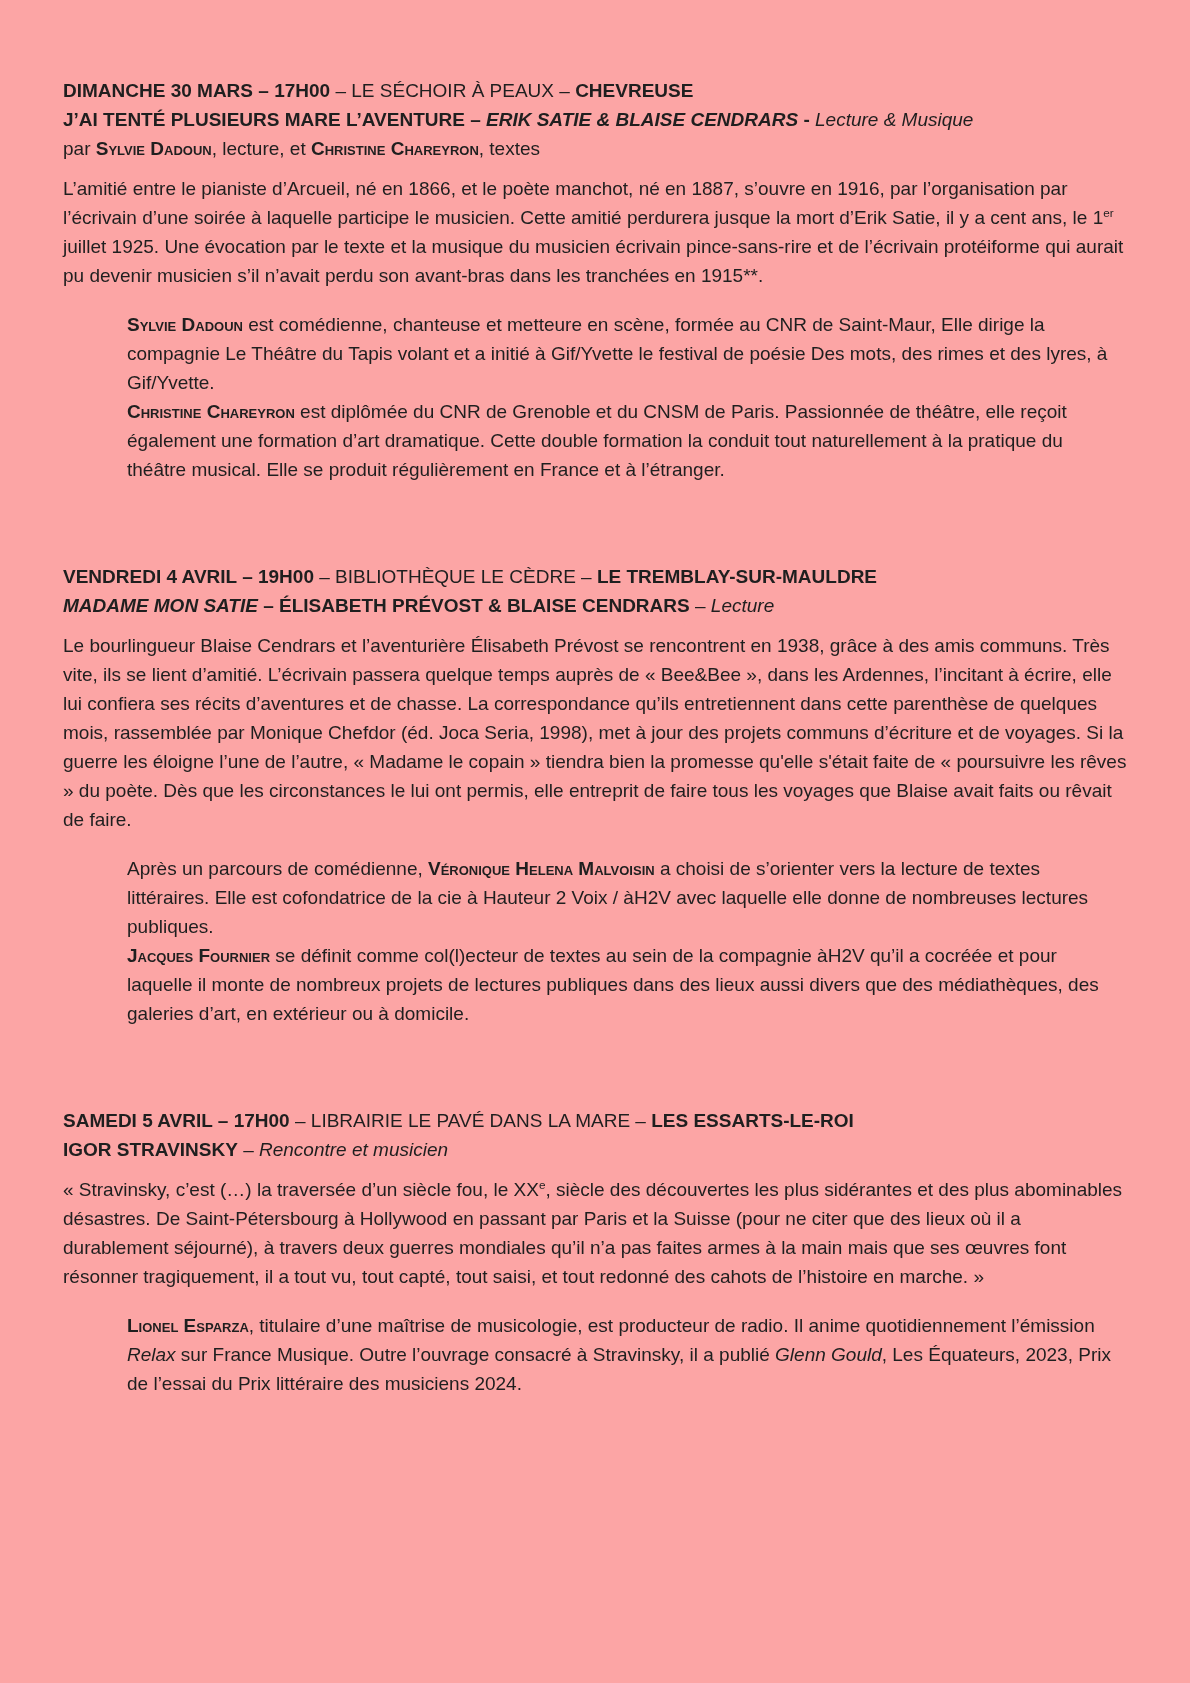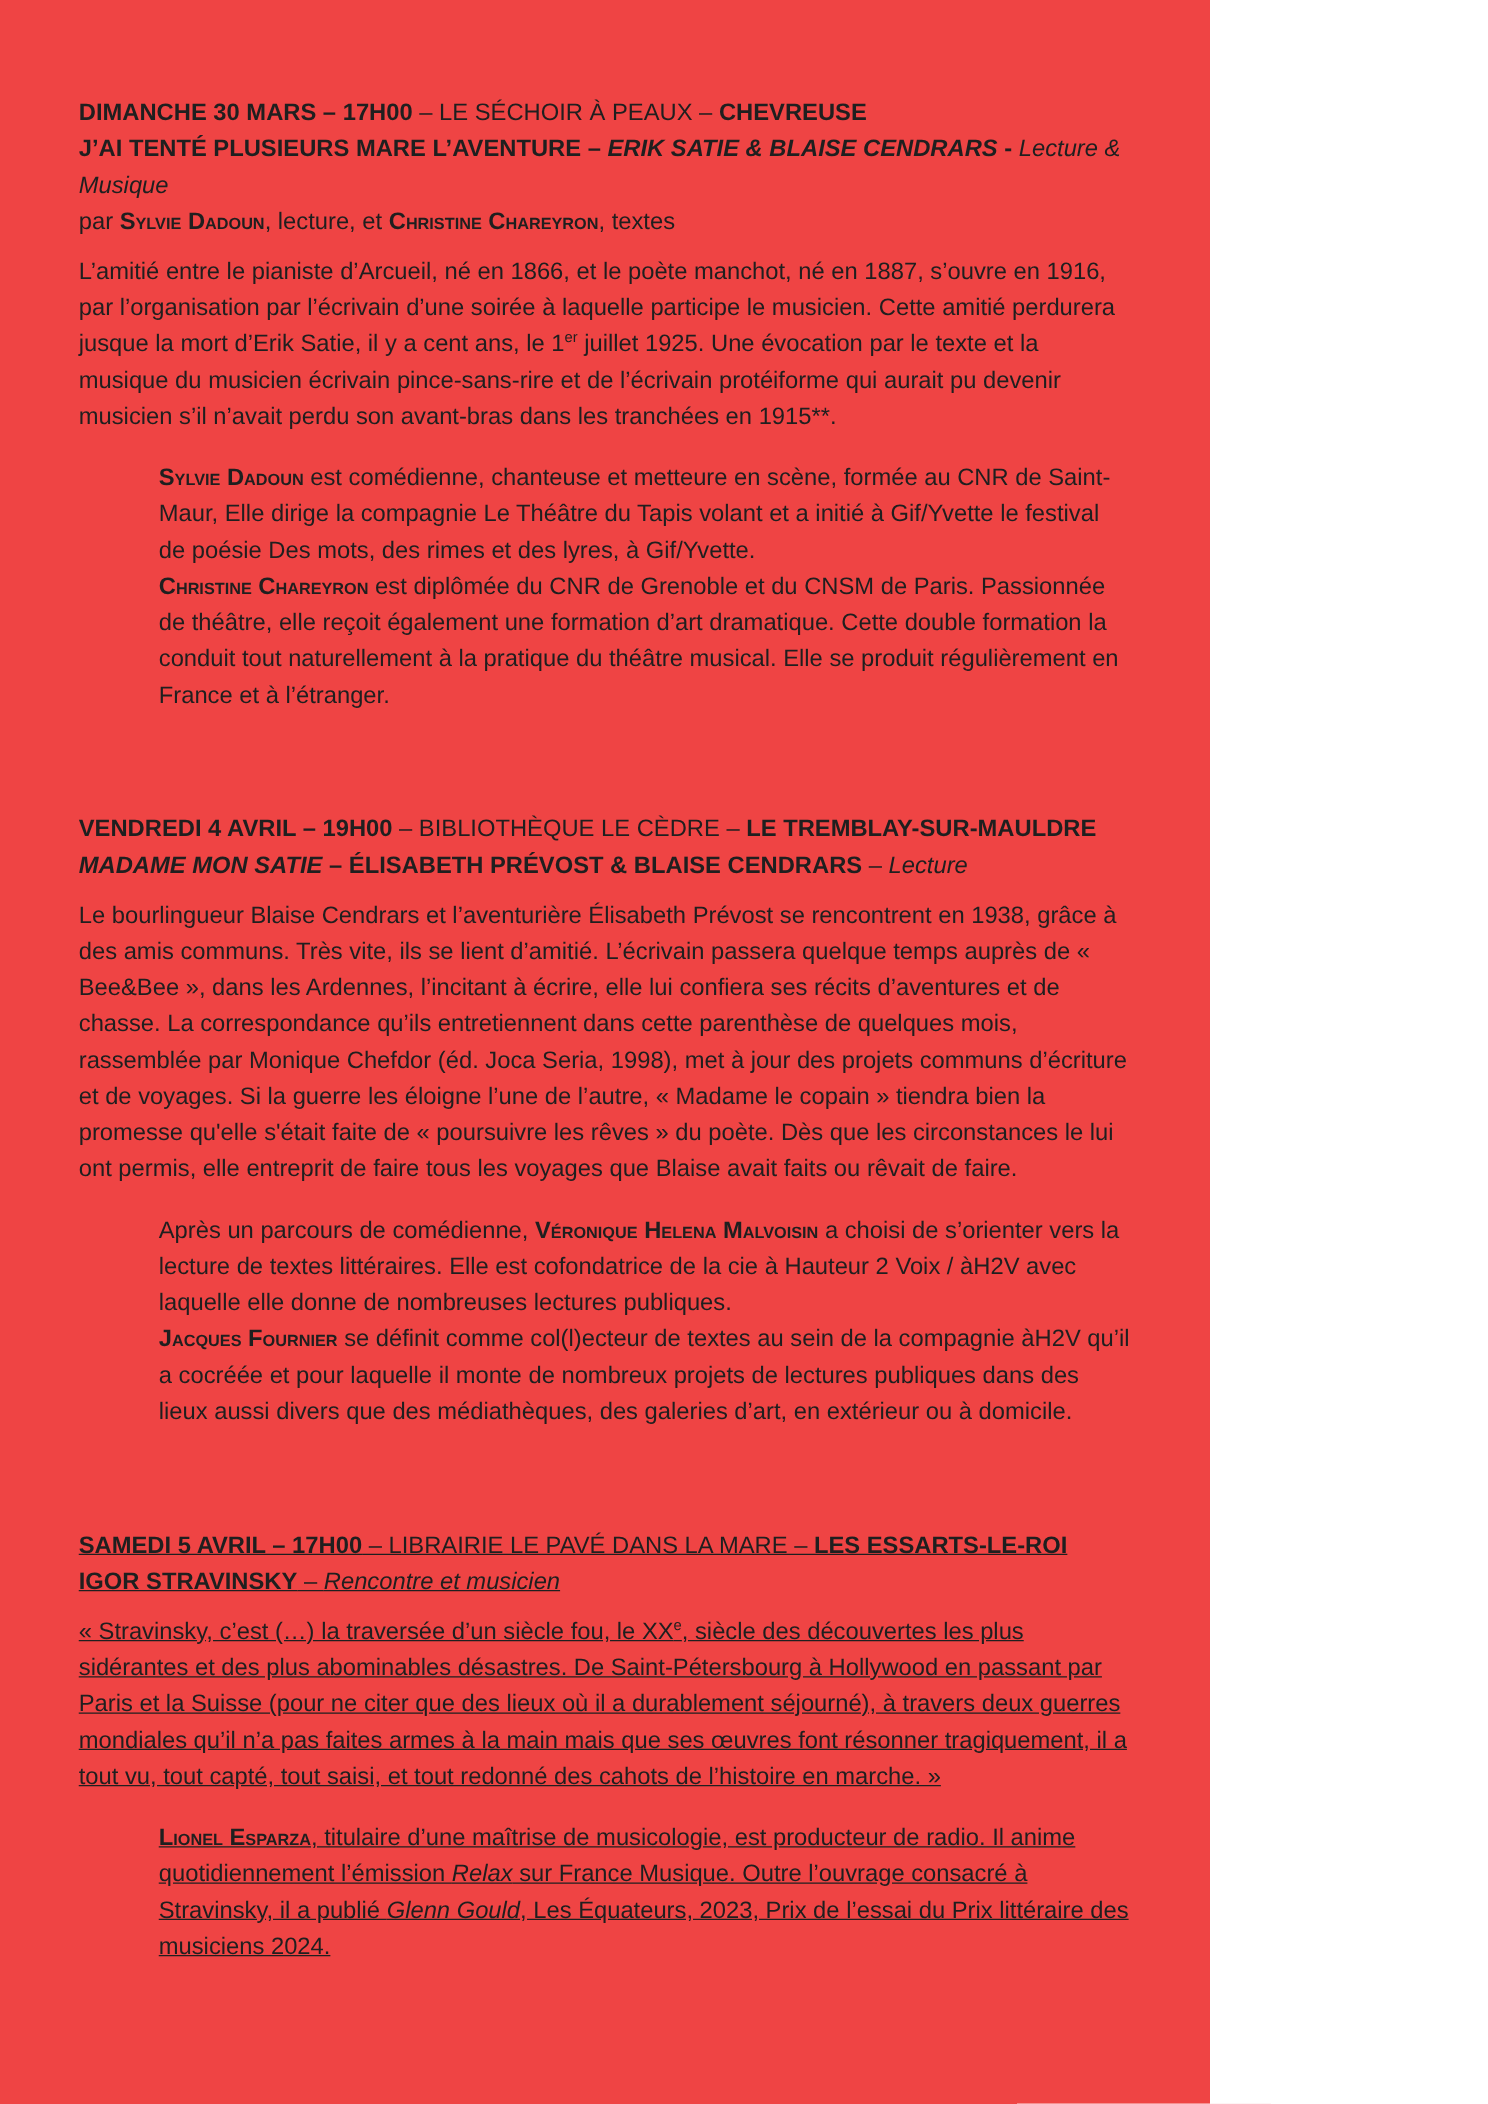--- a/index.html
+++ b/index.html
@@ -1,32 +1,32 @@
 <!DOCTYPE html>
 <html lang="fr"><head>
 <meta charset="utf-8">
 <style>
   html, body {
     margin: 0;
     padding: 0;
     background: #ffffff;
   }
   .page {
-    width: 968px;
+    width: 1190px;
     min-height: 1683px;
     box-sizing: border-box;
     padding: 76px 63px 40px 63px;
-    background: #ef4444;
+    background: #fca5a5;
     color: #1f1f1f;
     font-family: "Liberation Sans", sans-serif;
     font-size: 19px;
     line-height: 29px;
   }
   .event { margin-bottom: 78px; }
-  .event:last-child { margin-bottom: 12px; text-decoration: underline; }
+  .event:last-child { margin-bottom: 12px; }
   .event-header { margin-bottom: 11px; }
   .event-description { margin-bottom: 20px; }
   .event-description p { margin: 0; }
   .bio-block { padding-left: 64px; }
   .bio-block p { margin: 0; }
   .run-r  { font-weight: normal; font-style: normal; }
   .run-b  { font-weight: bold; }
   .run-bi { font-weight: bold; font-style: italic; }
   .run-i  { font-style: italic; text-align: right; }
   .run-sc { font-weight: bold; font-variant: small-caps; }

